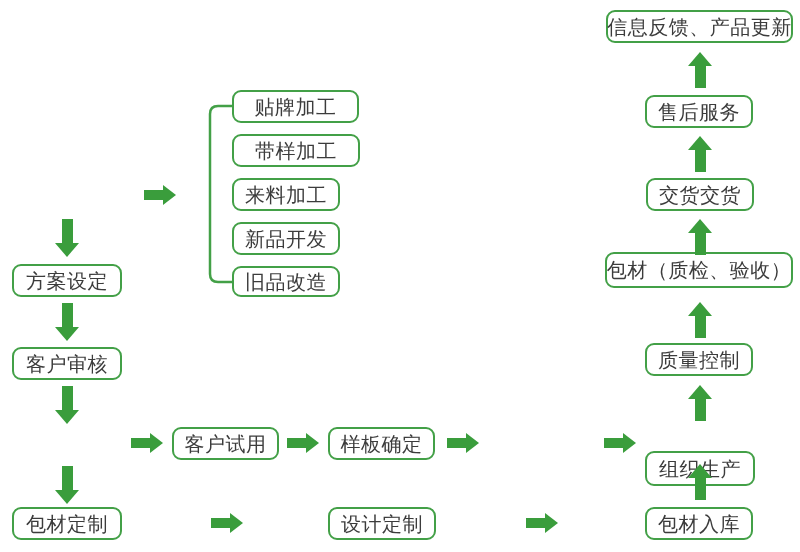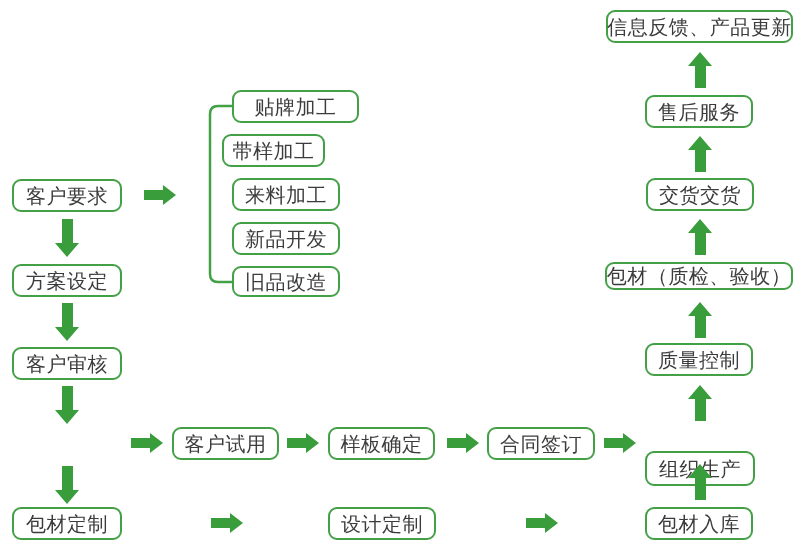--- a/index.html
+++ b/index.html
@@ -82,73 +82,67 @@
 </style>
 </head>
 <body>
 
 <div class="canvas">
 
   <svg class="overlay" viewBox="0 0 800 552">
     <path d="M 232 106 H 218 Q 210 106 210 114 V 274 Q 210 282 218 282 H 232"></path>
   </svg>
 
-  <div class="node" style="left:12px;top:179px;width:110px;height:33px">
-      <span>客户要求</span>
-    </div>
   <div class="node" style="left:12px;top:264px;width:110px;height:33px">
       <span>方案设定</span>
     </div>
   <div class="node" style="left:12px;top:347px;width:110px;height:33px">
       <span>客户审核</span>
     </div>
   <div class="node" style="left:12px;top:507px;width:110px;height:33px">
       <span>包材定制</span>
     </div>
 
   <div class="node" style="left:232px;top:90px;width:127px;height:33px">
       <span>贴牌加工</span>
     </div>
-  <div class="node" style="left:222px;top:134px;width:103px;height:33px">
+  <div class="node" style="left:232px;top:134px;width:128px;height:33px">
       <span>带样加工</span>
     </div>
   <div class="node" style="left:232px;top:178px;width:108px;height:33px">
       <span>来料加工</span>
     </div>
   <div class="node" style="left:232px;top:222px;width:108px;height:33px">
       <span>新品开发</span>
     </div>
   <div class="node" style="left:232px;top:266px;width:108px;height:31px">
       <span>旧品改造</span>
     </div>
 
   <div class="node" style="left:172px;top:427px;width:107px;height:33px">
       <span>客户试用</span>
     </div>
   <div class="node" style="left:328px;top:427px;width:107px;height:33px">
       <span>样板确定</span>
     </div>
-  <div class="node" style="left:487px;top:427px;width:108px;height:33px">
-      <span>合同签订</span>
-    </div>
   <div class="node" style="left:645px;top:451px;width:110px;height:35px">
       <span>组织生产</span>
     </div>
 
   <div class="node" style="left:328px;top:507px;width:108px;height:33px">
       <span>设计定制</span>
     </div>
   <div class="node" style="left:645px;top:507px;width:108px;height:33px">
       <span>包材入库</span>
     </div>
 
   <div class="node" style="left:645px;top:343px;width:108px;height:33px">
       <span>质量控制</span>
     </div>
-  <div class="node" style="left:605px;top:262px;width:188px;height:28px">
+  <div class="node" style="left:605px;top:252px;width:188px;height:36px">
       <span>包材（质检、验收）</span>
     </div>
   <div class="node" style="left:646px;top:178px;width:108px;height:33px">
       <span>交货交货</span>
     </div>
   <div class="node" style="left:645px;top:95px;width:108px;height:33px">
       <span>售后服务</span>
     </div>
   <div class="node" style="left:606px;top:10px;width:187px;height:33px">
       <span>信息反馈、产品更新</span>

